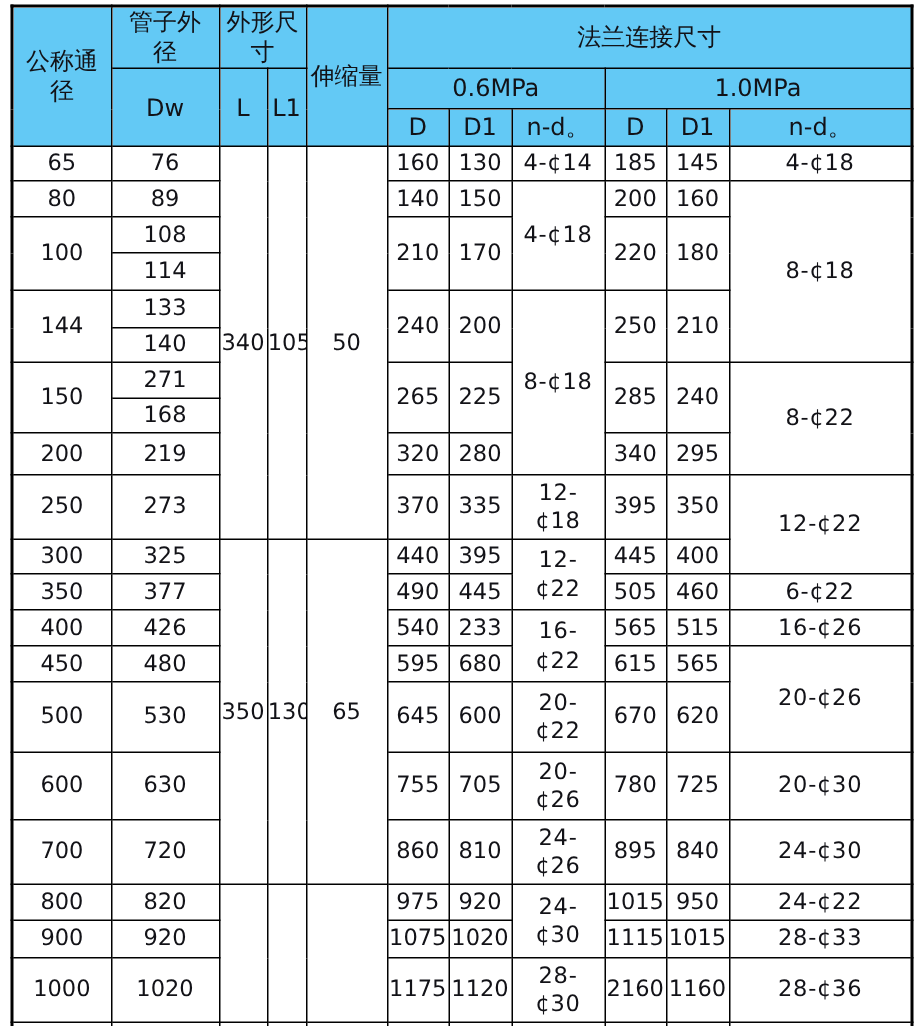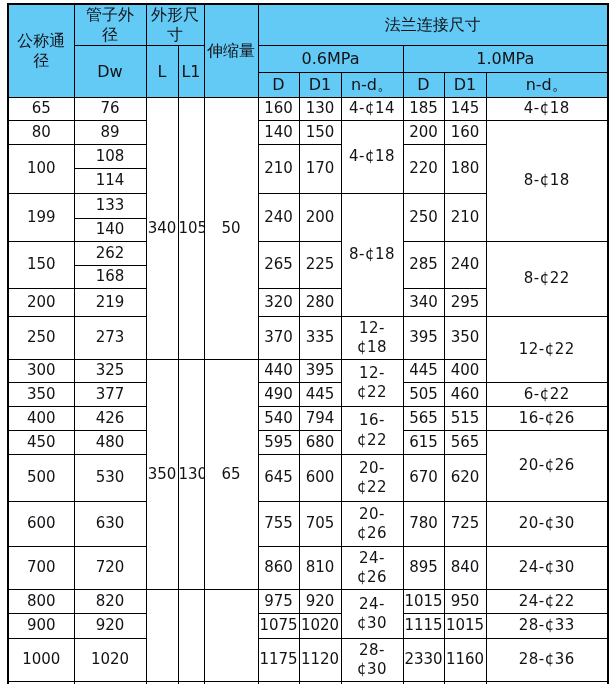--- a/index.html
+++ b/index.html
@@ -117,36 +117,36 @@
       <td rowspan="2">170</td>
       <td rowspan="2">220</td>
       <td rowspan="2">180</td>
     </tr>
 
     <tr style="height:25px">
       <td>114</td>
     </tr>
 
     <tr style="height:25px">
-      <td rowspan="2">199</td>
+      <td rowspan="2">144</td>
       <td>133</td>
       <td rowspan="2">240</td>
       <td rowspan="2">200</td>
       <td class="nd" rowspan="5">8-¢18</td>
       <td rowspan="2">250</td>
       <td rowspan="2">210</td>
     </tr>
 
     <tr style="height:23px">
       <td>140</td>
     </tr>
 
     <tr style="height:24px">
       <td rowspan="2">150</td>
-      <td>262</td>
+      <td>271</td>
       <td rowspan="2">265</td>
       <td rowspan="2">225</td>
       <td rowspan="2">285</td>
       <td rowspan="2">240</td>
       <td class="nd" rowspan="3">8-¢22</td>
     </tr>
 
     <tr style="height:23px">
       <td>168</td>
     </tr>
@@ -193,21 +193,21 @@
       <td>445</td>
       <td>505</td>
       <td>460</td>
       <td class="nd">6-¢22</td>
     </tr>
 
     <tr style="height:24px">
       <td>400</td>
       <td>426</td>
       <td>540</td>
-      <td>794</td>
+      <td>233</td>
       <td class="nd" rowspan="2">16-
 ¢22</td>
       <td>565</td>
       <td>515</td>
       <td class="nd">16-¢26</td>
     </tr>
 
     <tr style="height:24px">
       <td>450</td>
       <td>480</td>
@@ -278,21 +278,21 @@
       <td class="nd">28-¢33</td>
     </tr>
 
     <tr style="height:43px">
       <td>1000</td>
       <td>1020</td>
       <td>1175</td>
       <td>1120</td>
       <td class="nd">28-
 ¢30</td>
-      <td>2330</td>
+      <td>2160</td>
       <td>1160</td>
       <td class="nd">28-¢36</td>
     </tr>
 
     <tr style="height:8px">
       <td></td>
       <td></td>
       <td></td>
       <td></td>
       <td></td>

